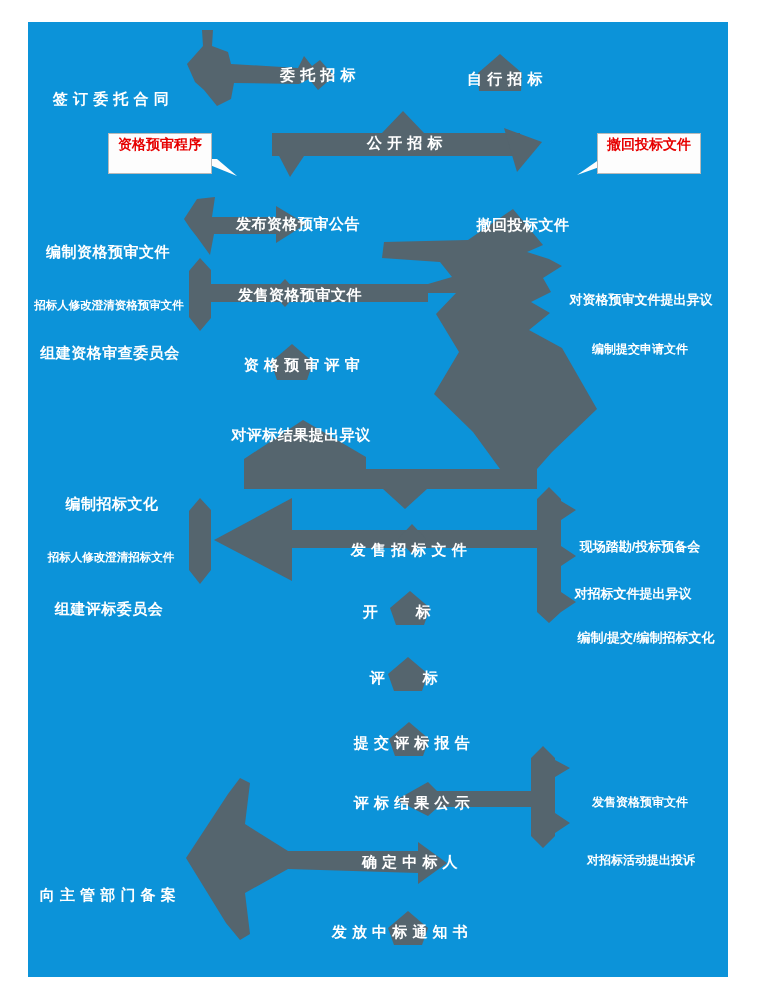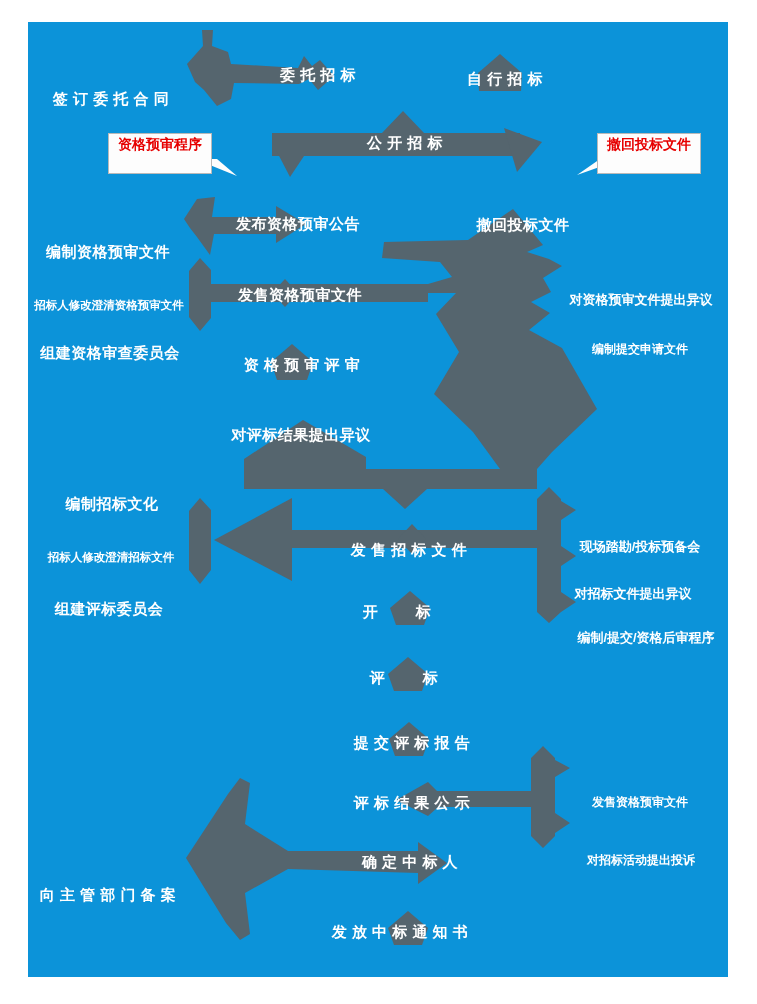--- a/index.html
+++ b/index.html
@@ -85,21 +85,21 @@
   <div class="n" style="left:302px;top:328px">资 格 预 审 评 审</div>
   <div class="n md" style="left:641px;top:263px">对资格预审文件提出异议</div>
   <div class="n md2" style="left:640px;top:313px">编制提交申请文件</div>
   <div class="n" style="left:301px;top:398px">对评标结果提出异议</div>
   <div class="n" style="left:112px;top:467px">编制招标文化</div>
   <div class="n sm" style="left:111px;top:522px">招标人修改澄清招标文件</div>
   <div class="n" style="left:109px;top:572px">组建评标委员会</div>
   <div class="n" style="left:409px;top:513px">发 售 招 标 文 件</div>
   <div class="n md" style="left:640px;top:510px">现场踏勘/投标预备会</div>
   <div class="n md" style="left:633px;top:557px">对招标文件提出异议</div>
-  <div class="n md" style="left:646px;top:601px">编制/提交/资格后审程序</div>
+  <div class="n md" style="left:646px;top:601px">编制/提交/编制招标文化</div>
   <div class="n" style="left:397px;top:575px">开        标</div>
   <div class="n" style="left:404px;top:641px">评        标</div>
   <div class="n" style="left:412px;top:706px">提 交 评 标 报 告</div>
   <div class="n" style="left:412px;top:766px">评 标 结 果 公 示</div>
   <div class="n md2" style="left:640px;top:766px">发售资格预审文件</div>
   <div class="n" style="left:410px;top:825px">确 定 中 标 人</div>
   <div class="n md2" style="left:641px;top:824px">对招标活动提出投诉</div>
   <div class="n" style="left:108px;top:858px">向 主 管 部 门 备 案</div>
   <div class="n" style="left:400px;top:895px">发 放 中 标 通 知 书</div>
   <div class="n" style="left:406px;top:955px">签 订 合 同</div>

